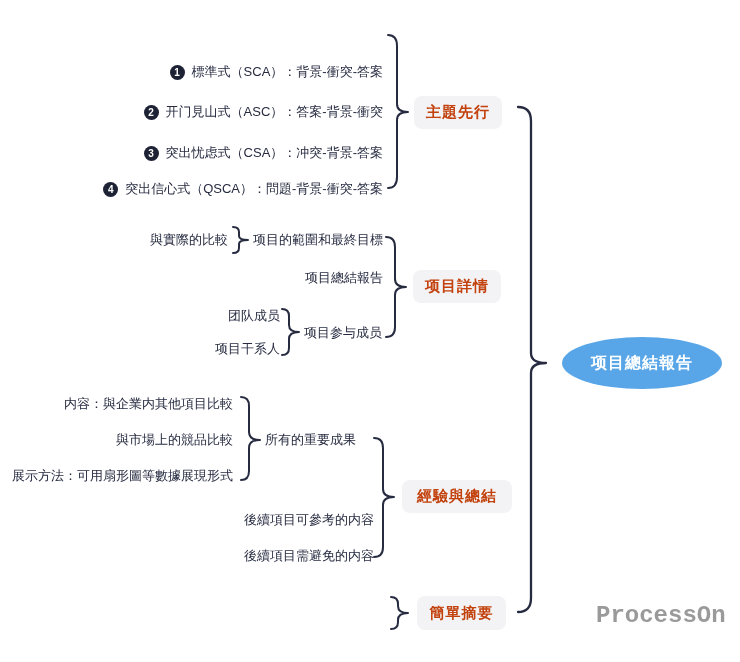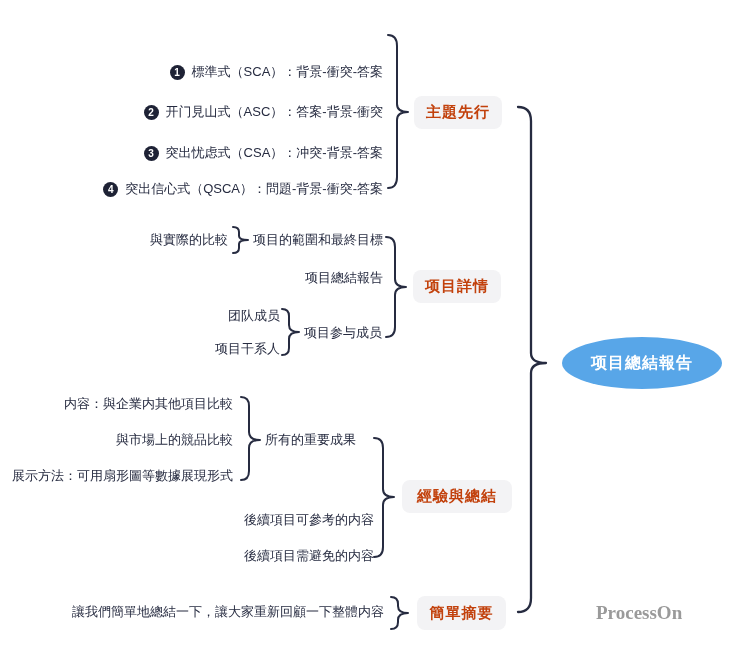--- a/index.html
+++ b/index.html
@@ -31,22 +31,22 @@
     display:flex;align-items:center;justify-content:center;
     font-size:15px;font-weight:bold;color:#c2410c;letter-spacing:1px;
   }
   .root{
     position:absolute;background:#58a6e8;border-radius:50%;
     display:flex;align-items:center;justify-content:center;
     font-size:16px;font-weight:bold;color:#ffffff;letter-spacing:1px;font-family:Liberation Serif, serif;
   }
   .watermark{
     position:absolute;
-    font-family:Liberation Serif, serif;
-    font-size:19px;font-weight:bold;color:#9a9a9a;white-space:nowrap;
+    font-family:Liberation Mono, monospace;
+    font-size:24px;font-weight:bold;color:#9a9a9a;white-space:nowrap;
   }
 </style>
 </head>
 <body>
 
 <div class="canvas">
 
   <svg class="braces" width="740" height="662" viewBox="0 0 740 662">
     <g fill="none" stroke="#262b40" stroke-width="2" stroke-linecap="round" stroke-linejoin="round">
       <path d="M 388 35 Q 397 35, 397 46 L 397 104 Q 397 112, 408 112 Q 397 112, 397 120 L 397 177 Q 397 188, 388 188"></path>
@@ -91,20 +91,19 @@
 
   <div class="txt" style="top:396px;right:507px">内容：與企業内其他項目比較</div>
   <div class="txt" style="top:432px;right:507px">與市場上的競品比較</div>
   <div class="txt" style="top:468px;right:507px">展示方法：可用扇形圖等數據展現形式</div>
   <div class="txt" style="top:432px;left:265px">所有的重要成果</div>
   <div class="txt" style="top:512px;left:244px">後續項目可參考的内容</div>
   <div class="txt" style="top:548px;left:244px">後續項目需避免的内容</div>
 
   <div class="node" style="left:402px;top:480px;width:110px;height:33px">經驗與總結</div>
 
-  <div class="txt" style="top:604px;right:356px">讓我們簡單地總結一下，讓大家重新回顧一下整體内容</div>
   <div class="node" style="left:417px;top:596px;width:89px;height:34px">簡單摘要</div>
 
   <div class="root" style="left:562px;top:337px;width:160px;height:52px">项目總結報告</div>
 
   <div class="watermark" style="left:596px;top:602px">ProcessOn</div>
 
 </div>
 
 </body></html>

